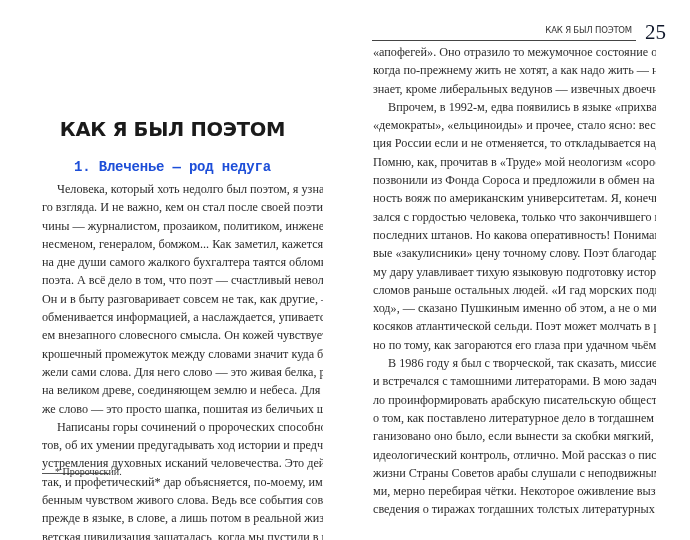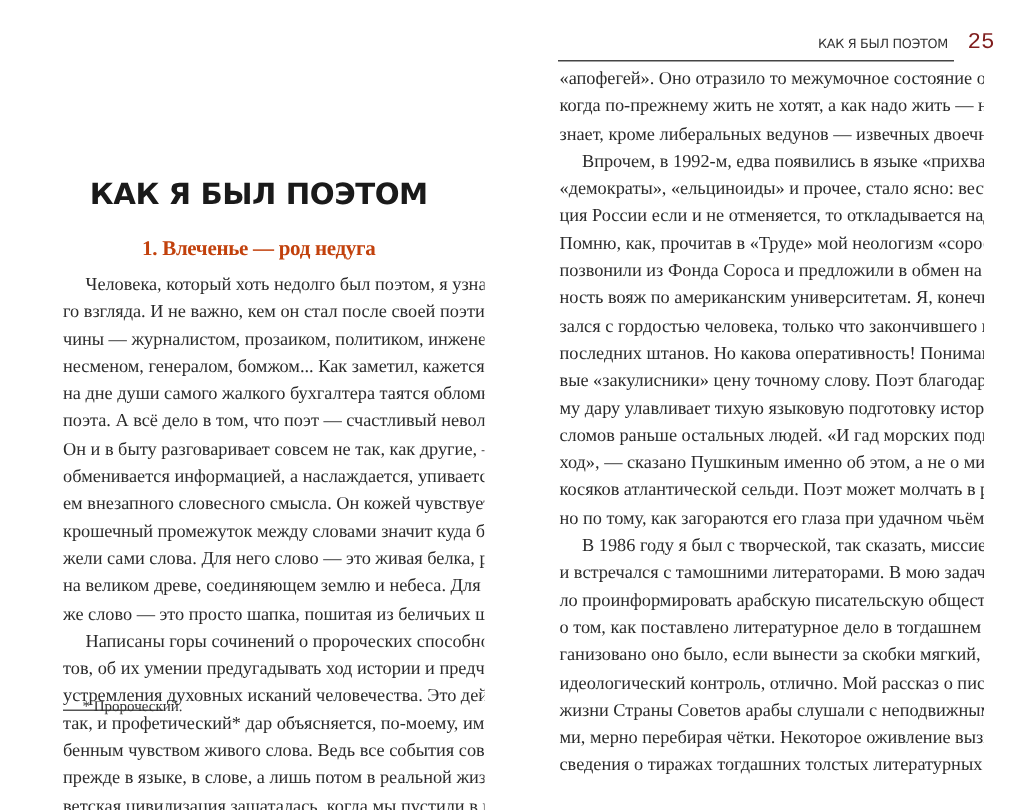--- a/index.html
+++ b/index.html
@@ -11,22 +11,22 @@
   .page-left { left: 0; width: 345px; }
   .page-right { left: 345px; width: 345px; }
 
   .chapter-title {
     position: absolute; left: 0; width: 345px; top: 118px; text-align: center;
     font-family: "DejaVu Sans", sans-serif; font-weight: bold; font-size: 19.5px;
     color: #1a1a1a; letter-spacing: -0.3px; margin: 0;
   }
   .section-title {
     position: absolute; left: 0; width: 345px; top: 159px; text-align: center;
-    font-family: Liberation Serif, serif; font-weight: bold; font-size: 14px;
-    color: #c2410c; margin: 0; letter-spacing: -0.2px;
+    font-family: Liberation Mono, monospace; font-weight: bold; font-size: 14px;
+    color: #1d4ed8; margin: 0; letter-spacing: -0.2px;
   }
 
   .text-block {
     position: absolute;
     font-family: "Liberation Serif", serif; font-size: 12.2px; line-height: 18.3px;
     color: #2b2b2b;
   }
   .left-text { left: 42px; width: 281px; top: 180px; }
   .line {
     display: block; height: 18.3px; white-space: nowrap;
@@ -46,21 +46,21 @@
 
   .running-head {
     position: absolute; top: 21px; left: 0; width: 345px; height: 20px;
   }
   .running-title {
     position: absolute; right: 58px; top: 4px;
     font-family: "DejaVu Sans", sans-serif; font-size: 8.5px; color: #333; letter-spacing: -0.2px;
   }
   .page-number {
     position: absolute; left: 300px; top: -1px;
-    font-family: Liberation Mono, monospace; font-size: 15px; color: #7f1d1d;
+    font-family: Liberation Serif, serif; font-size: 21px; color: #0f172a;
   }
   .head-rule {
     position: absolute; left: 27px; width: 264px; top: 40px; height: 0;
     border-top: 1px solid #444;
   }
   .right-body { left: 28px; width: 283px; top: 43px; }
 </style>
 </head>
 <body>
 

